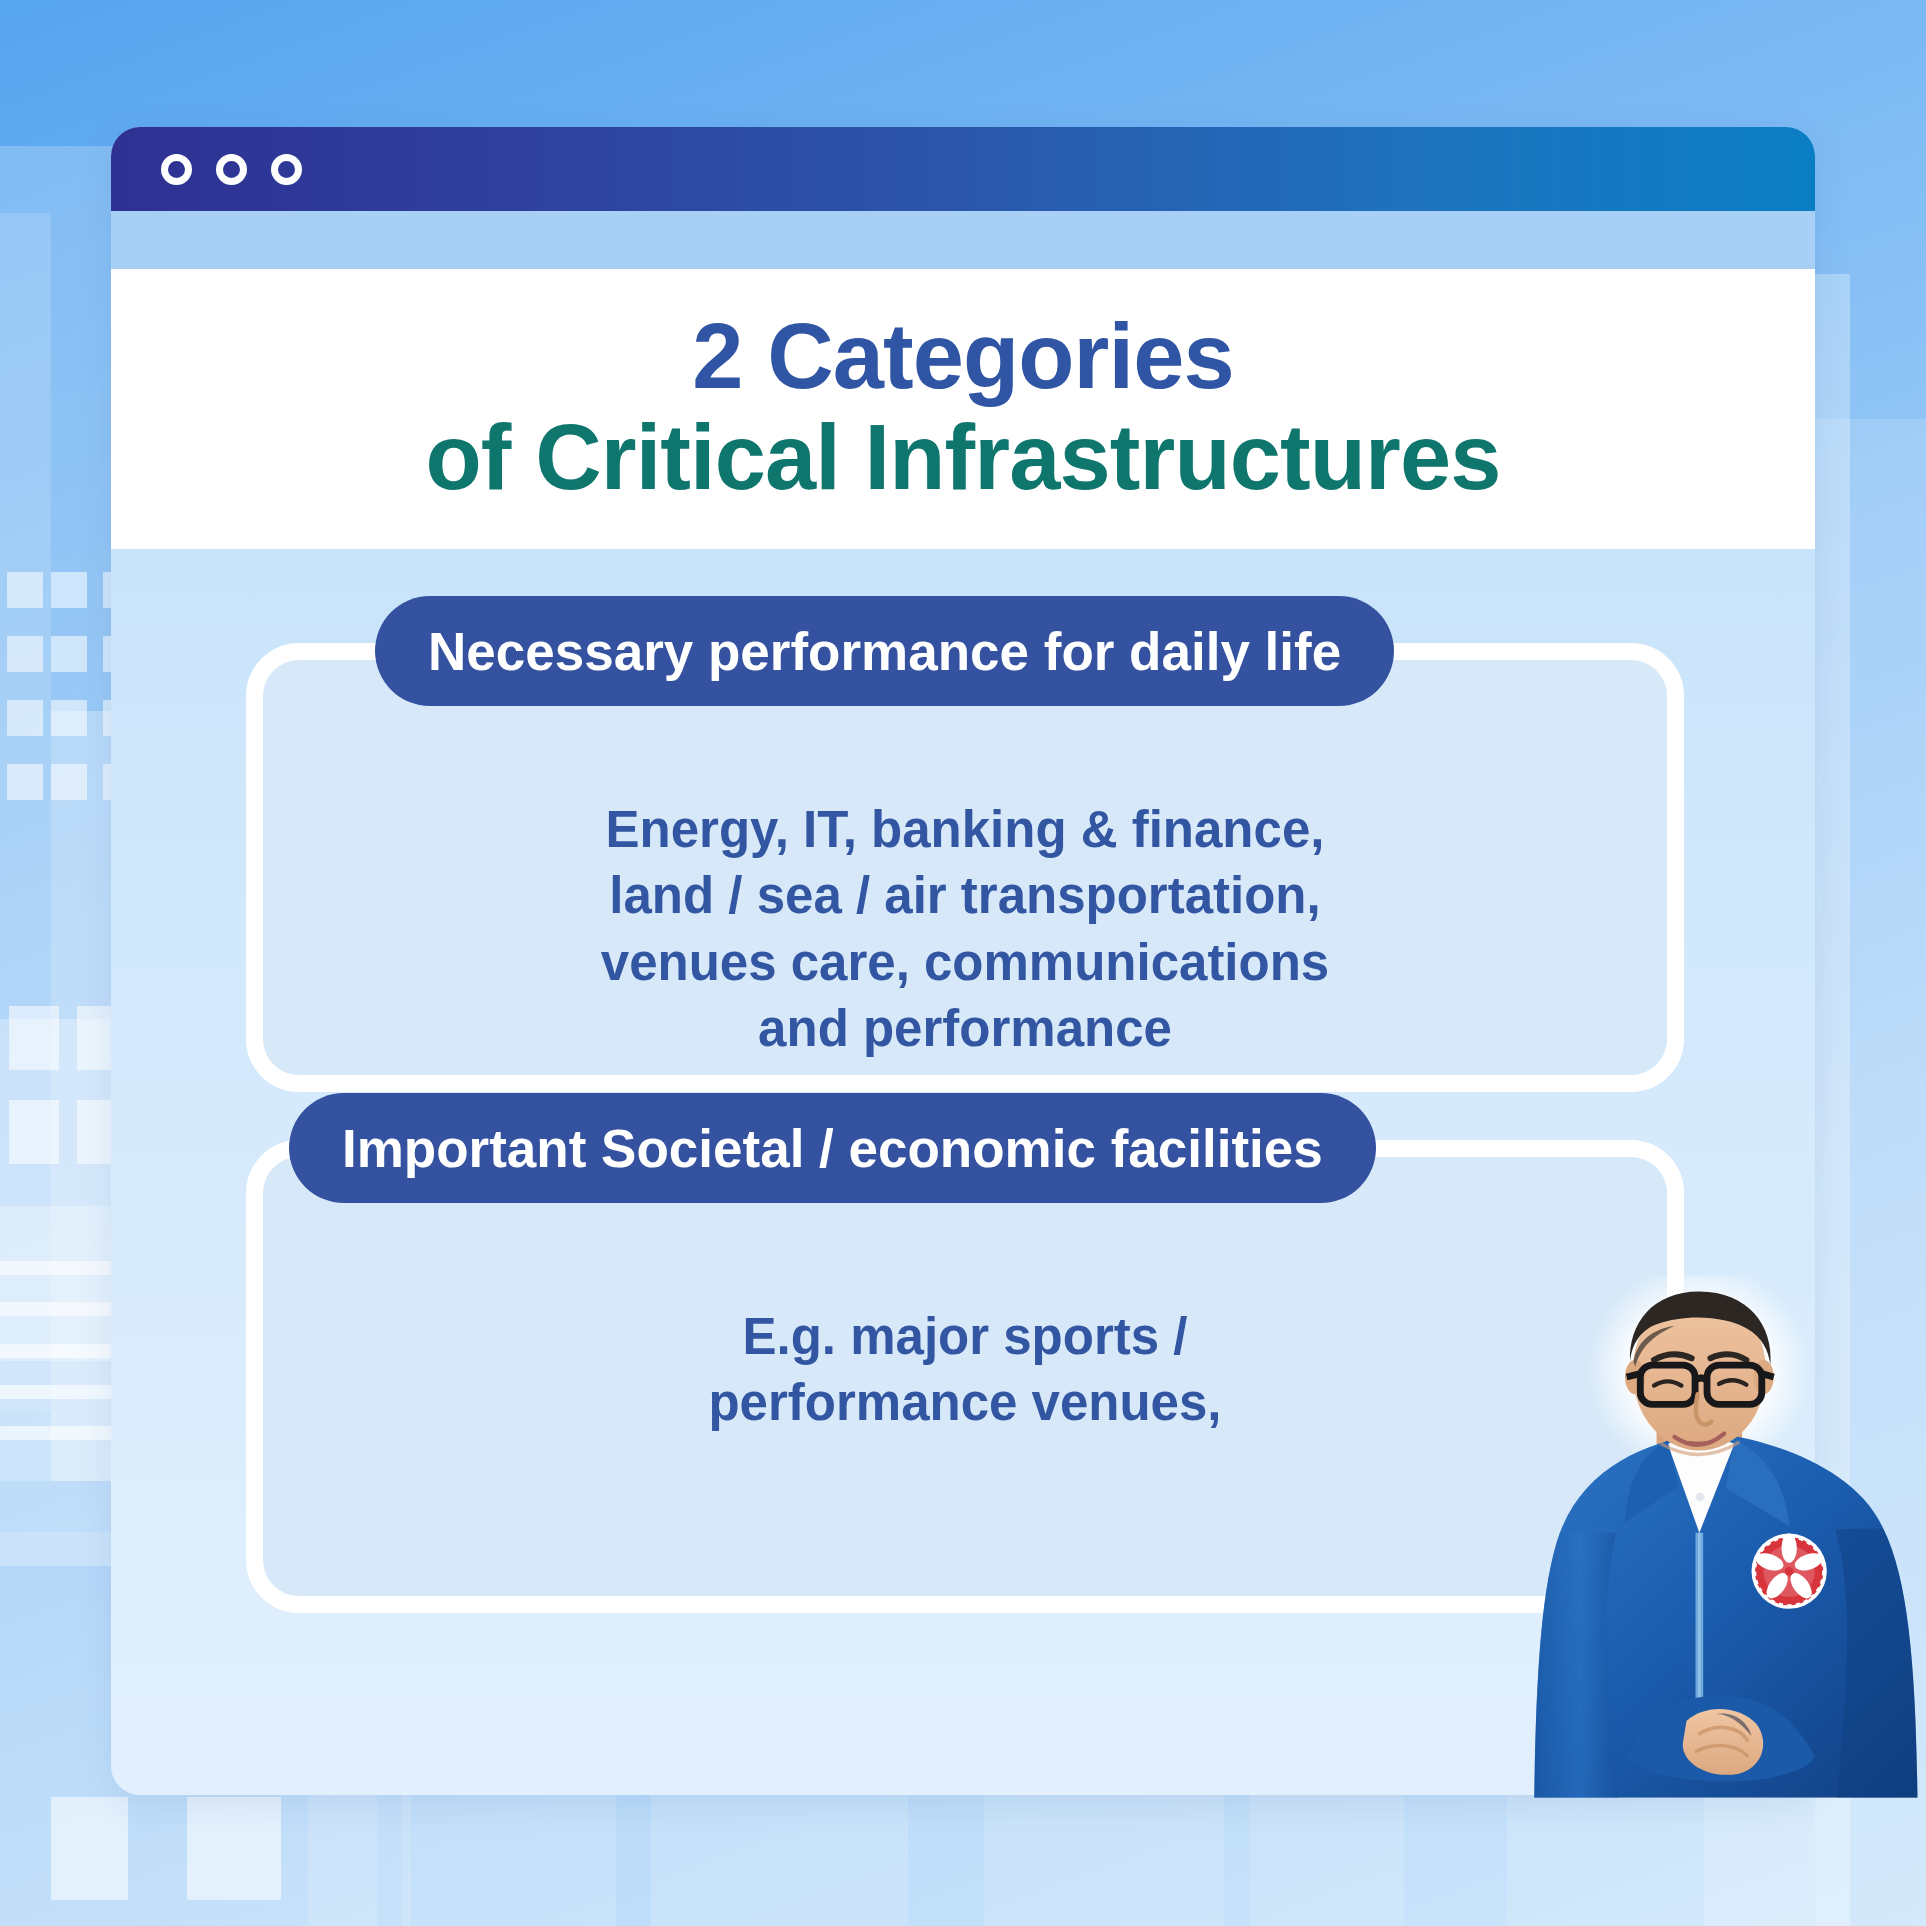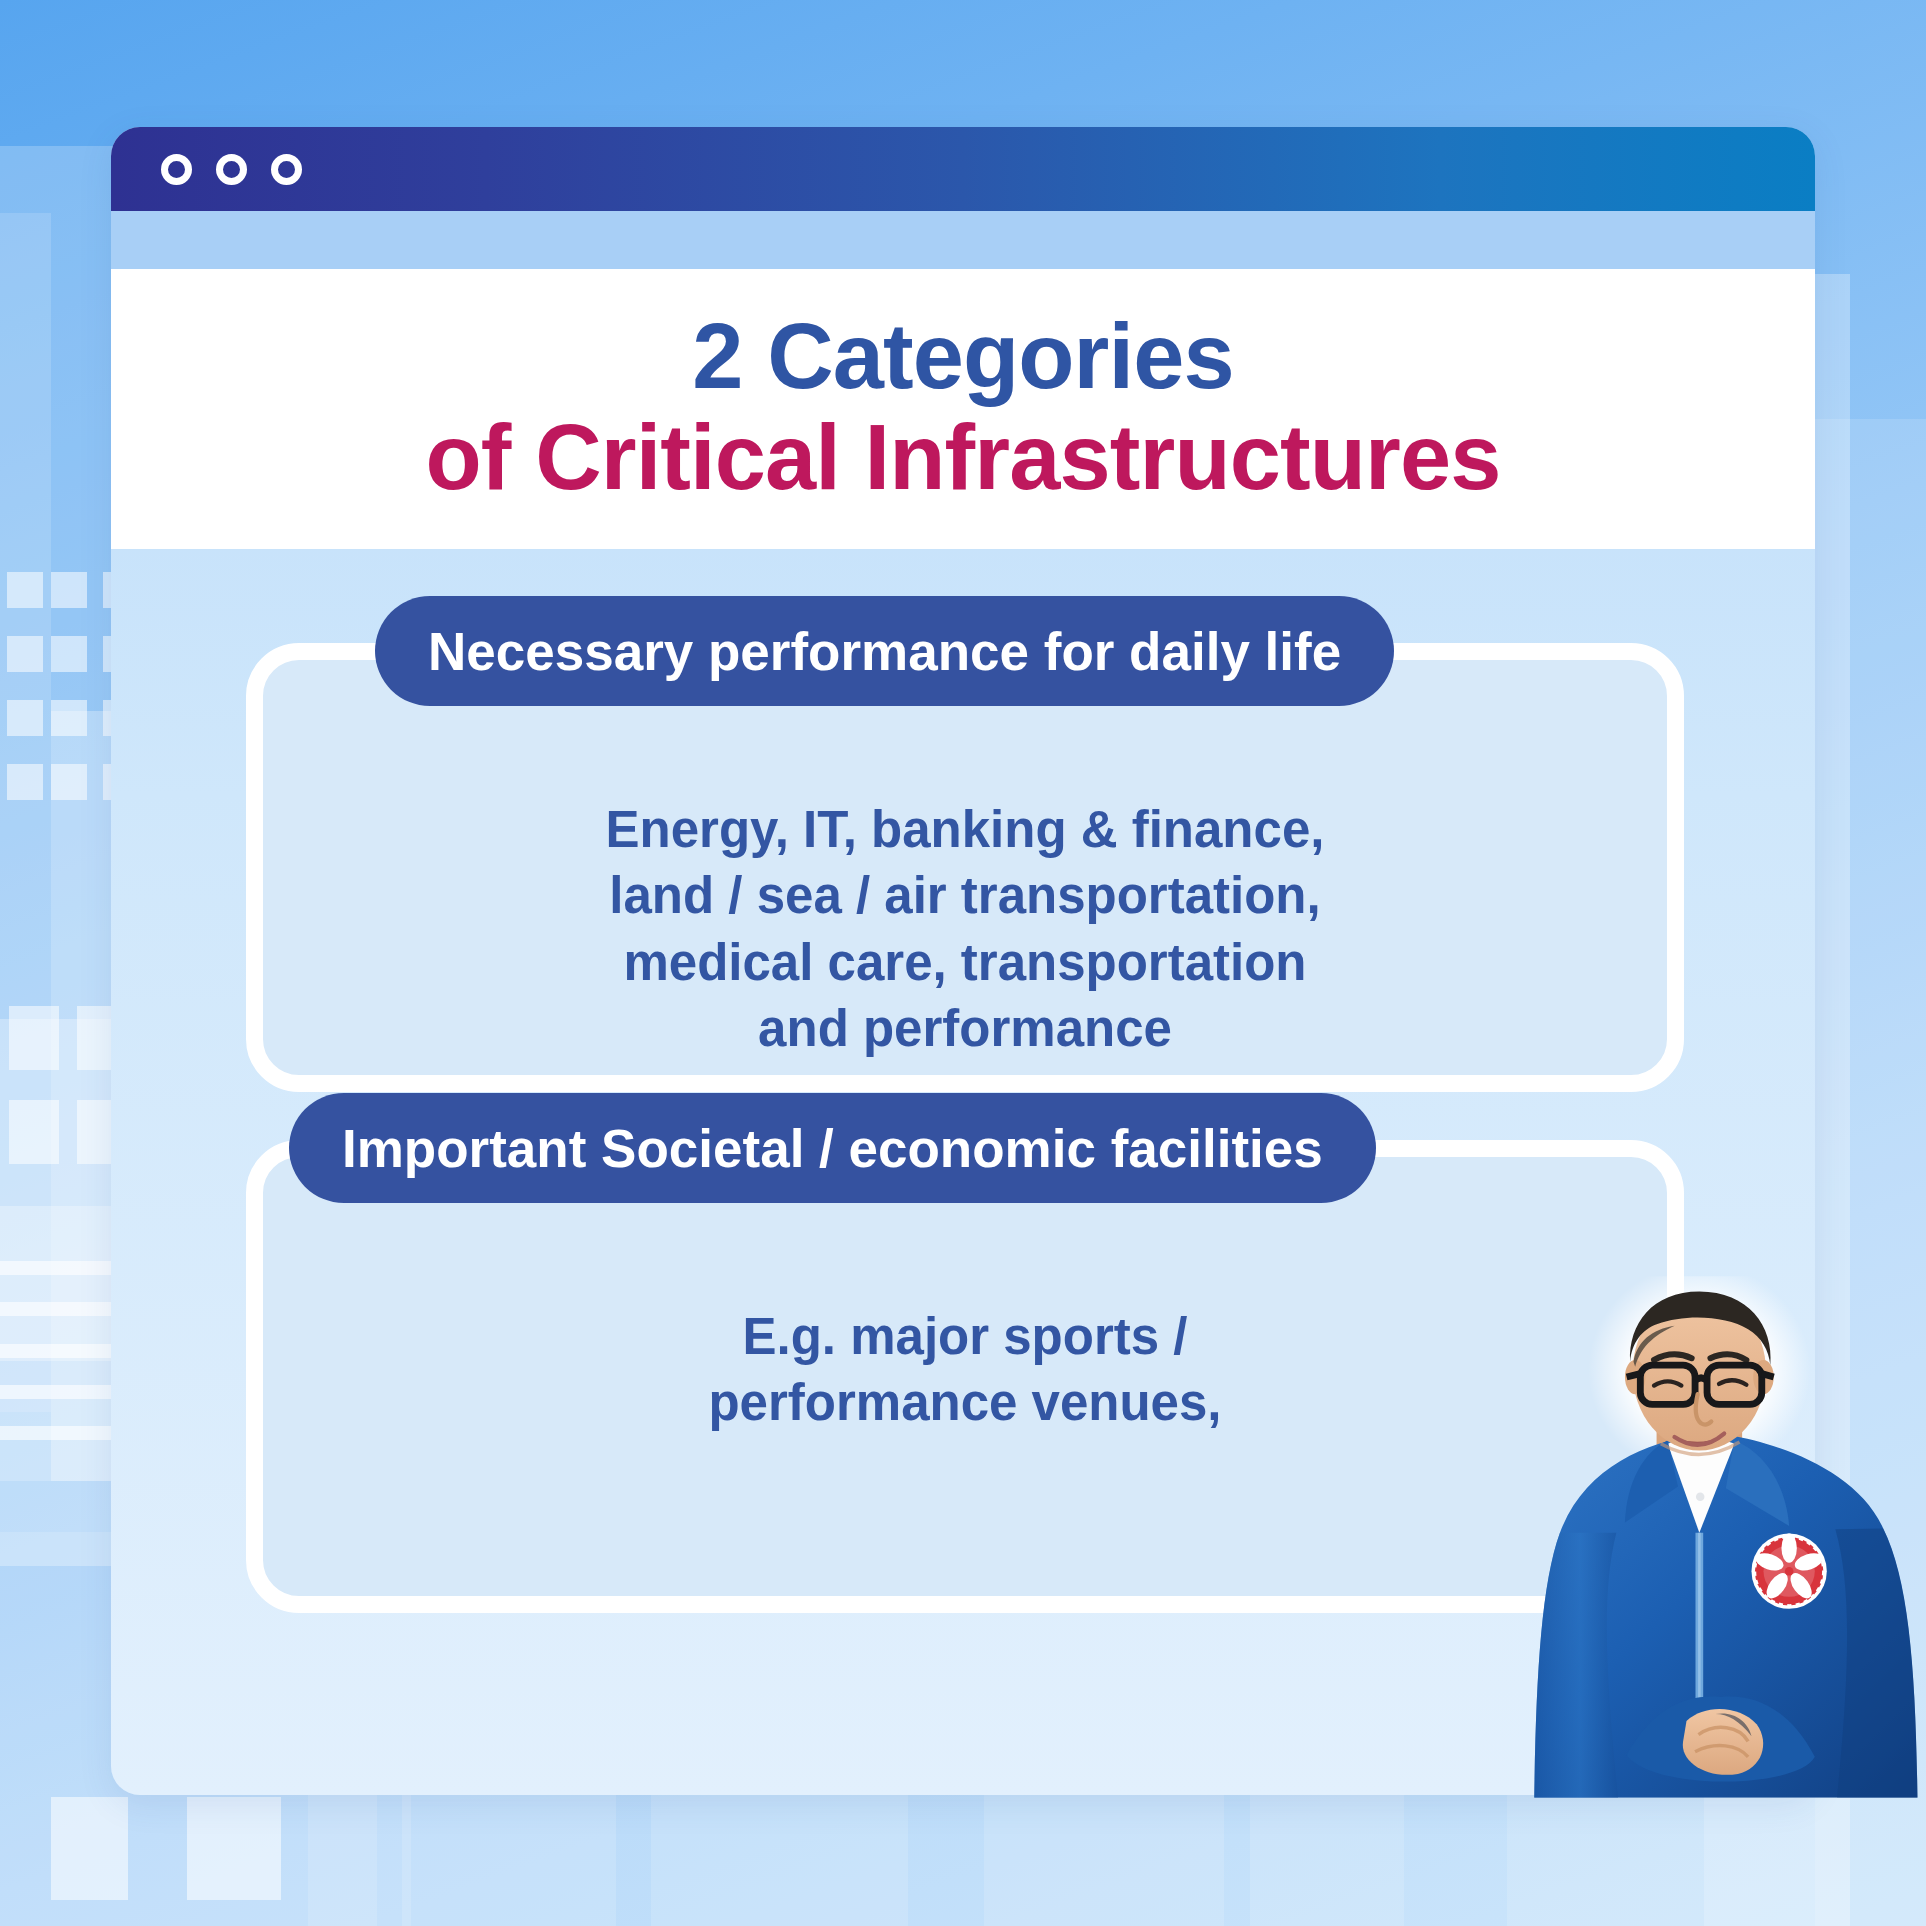--- a/index.html
+++ b/index.html
@@ -45,21 +45,21 @@
     position:absolute;left:0;top:142px;width:100%;height:280px;
     background:#ffffff;display:flex;flex-direction:column;
     align-items:center;justify-content:center;
   }
   .title-l1{
     font-size:92px;font-weight:bold;color:#2f55a4;letter-spacing:-0.9px;
     line-height:1.06;
     text-align:center;
   }
   .title-l2{
-    font-size:92px;font-weight:bold;color:#be185d;letter-spacing:-0.9px;
+    font-size:92px;font-weight:bold;color:#0f766e;letter-spacing:-0.9px;
     line-height:1.14;
   }
 
   
   .bodyarea{position:absolute;left:0;top:422px;width:100%;height:1246px;}
 
   .card{
     position:absolute;
     background:#d7e9f9;
     border:17px solid #ffffff;
@@ -205,21 +205,21 @@
       <div class="title-l1">2 Categories</div>
       <div class="title-l2">of Critical Infrastructures</div>
     </div>
 
     <div class="bodyarea">
 
       <div class="card one">
         <div class="cardtext">
           <div>Energy, IT, banking &amp; finance,</div>
           <div>land / sea / air transportation,</div>
-          <div>medical care, transportation</div>
+          <div>venues care, communications</div>
           <div>and performance</div>
         </div>
       </div>
 
       <div class="card two">
         <div class="cardtext">
           <div>E.g. major sports /</div>
           <div>performance venues,</div>
         </div>
       </div>

